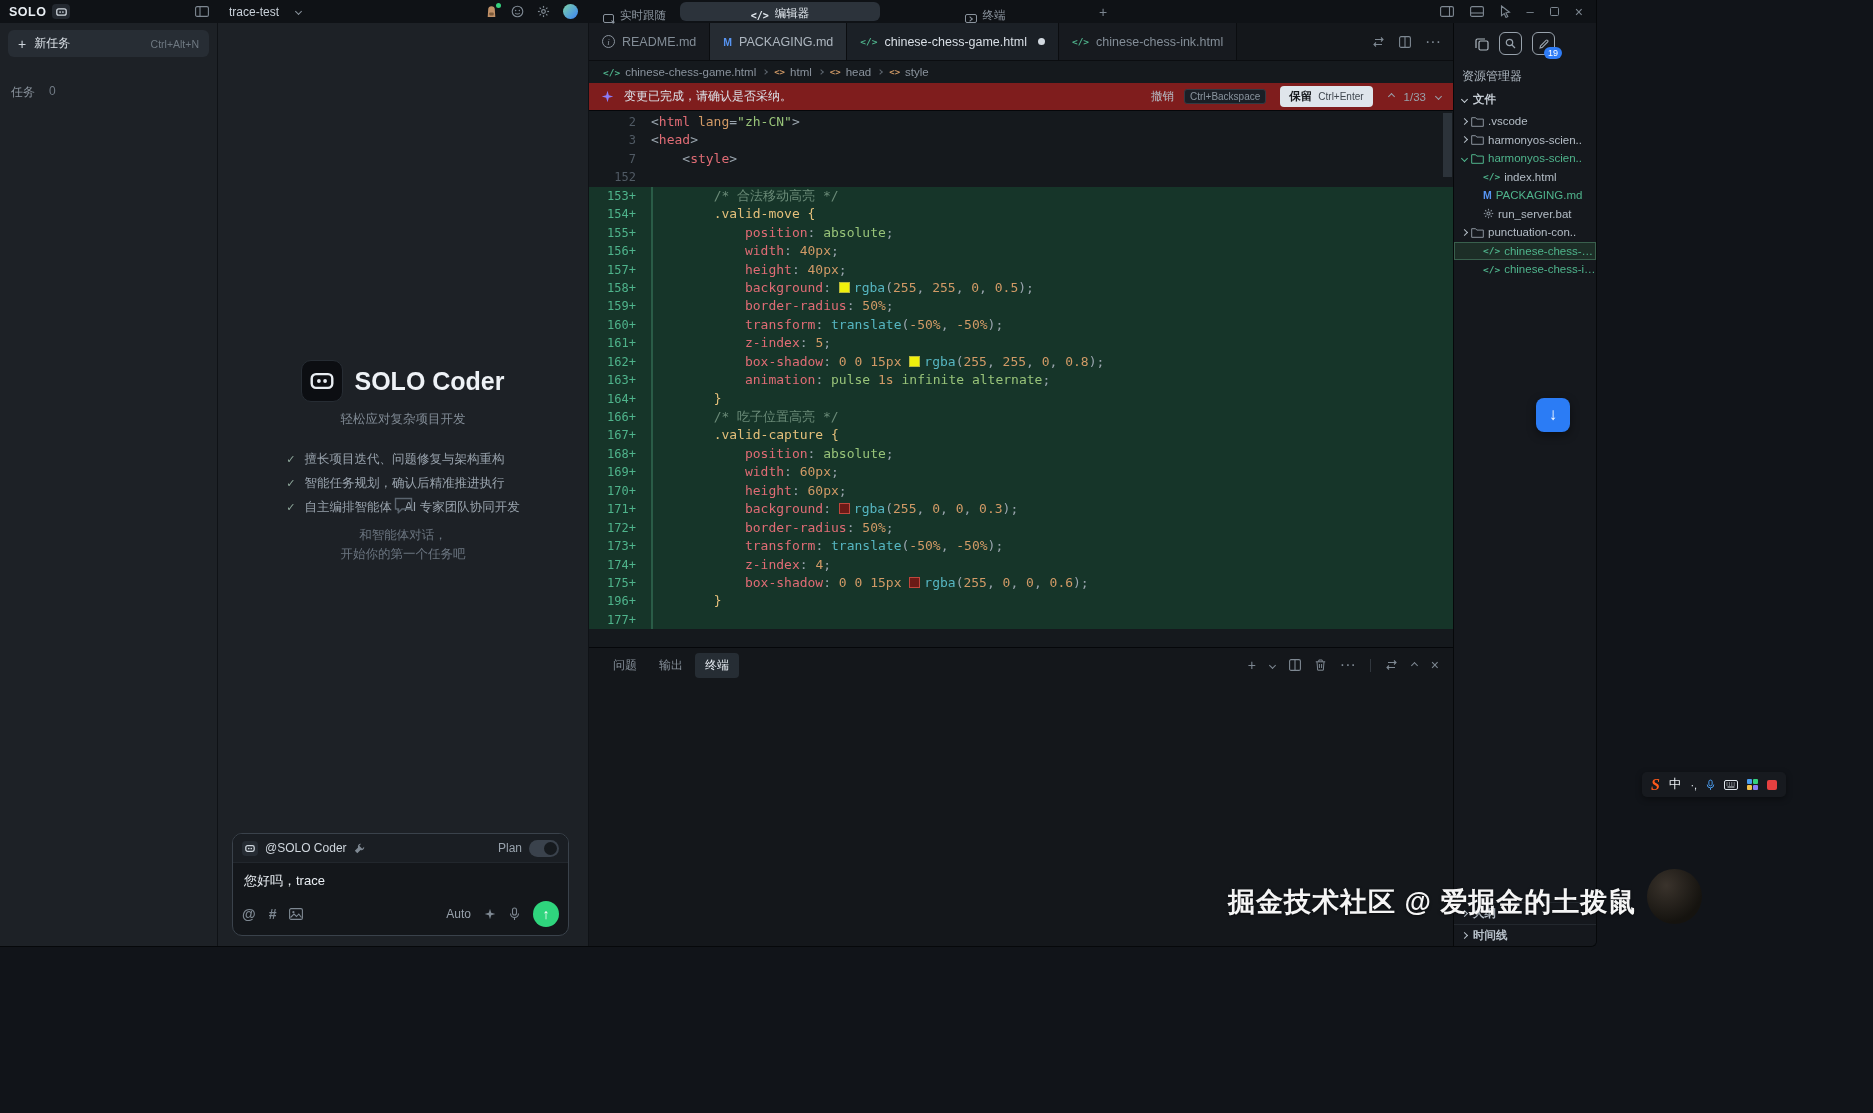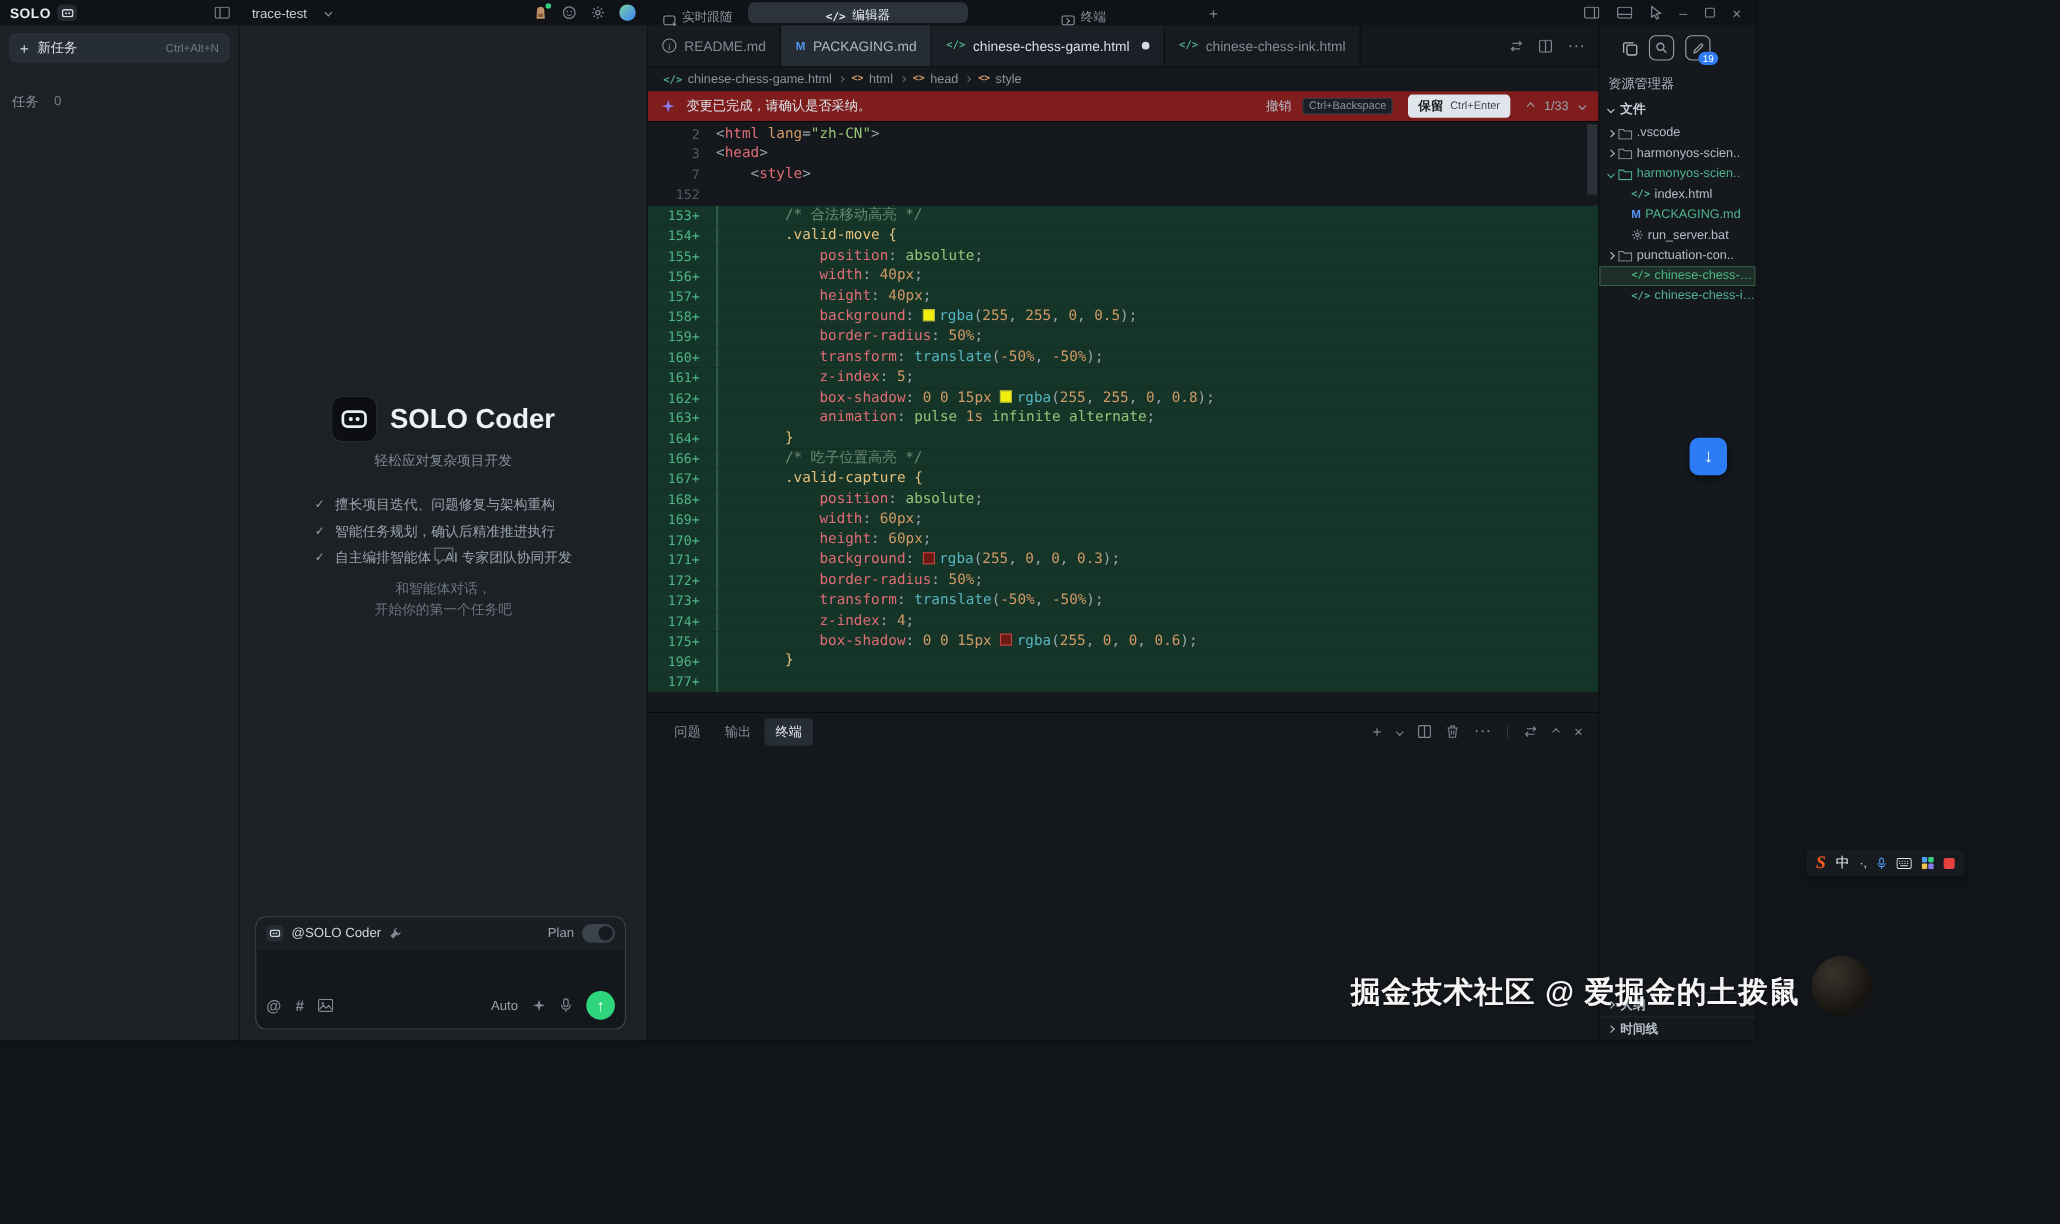--- a/index.html
+++ b/index.html
@@ -323,20 +323,21 @@
           <span class="icon-btn">
             <svg width="11" height="11" viewBox="0 0 12 12">
                 <path d="M7.8.9a3 3 0 0 0-3.4 4L.9 8.4l2.7 2.7 3.5-3.5a3 3 0 0 0 4-3.4L9 6.3 5.7 3z" fill="currentColor"></path>
               </svg>
           </span>
           <span class="ci-plan">
             <span>Plan</span>
             <span class="toggle"></span>
           </span>
         </div>
+        <div class="ci-text">您好吗，trace</div>
         <div class="ci-foot">
           <span class="glyph icon-btn">@</span>
           <span class="glyph icon-btn">#</span>
           <span class="icon-btn">
             <svg width="14" height="12" viewBox="0 0 14 12">
                 <rect x=".6" y=".6" width="12.8" height="10.8" rx="1.5" fill="none" stroke="currentColor" stroke-width="1.1"></rect>
                 <circle cx="4.4" cy="4.2" r="1.1" fill="currentColor"></circle>
                 <path d="M1.5 9.5 L5 6 l2.5 2.5 L9.8 6 l2.7 3.5" fill="none" stroke="currentColor" stroke-width="1.1"></path>
               </svg>
           </span>

